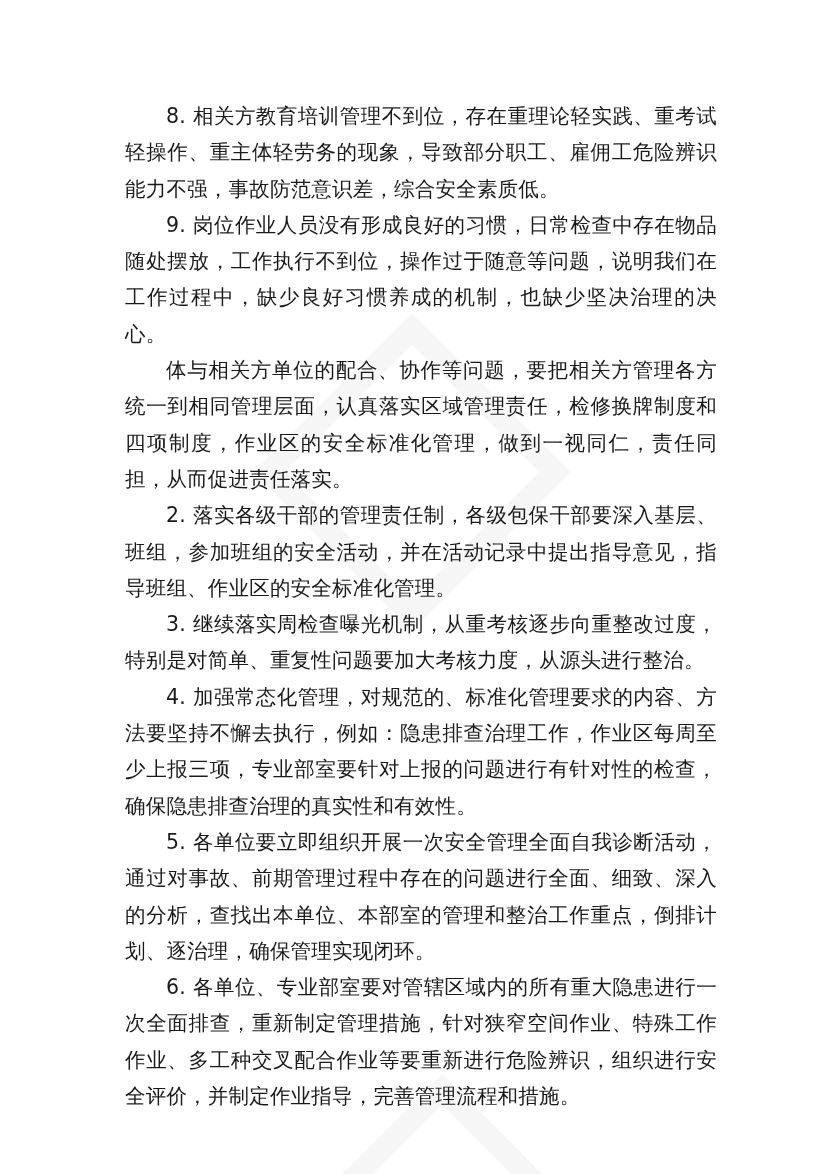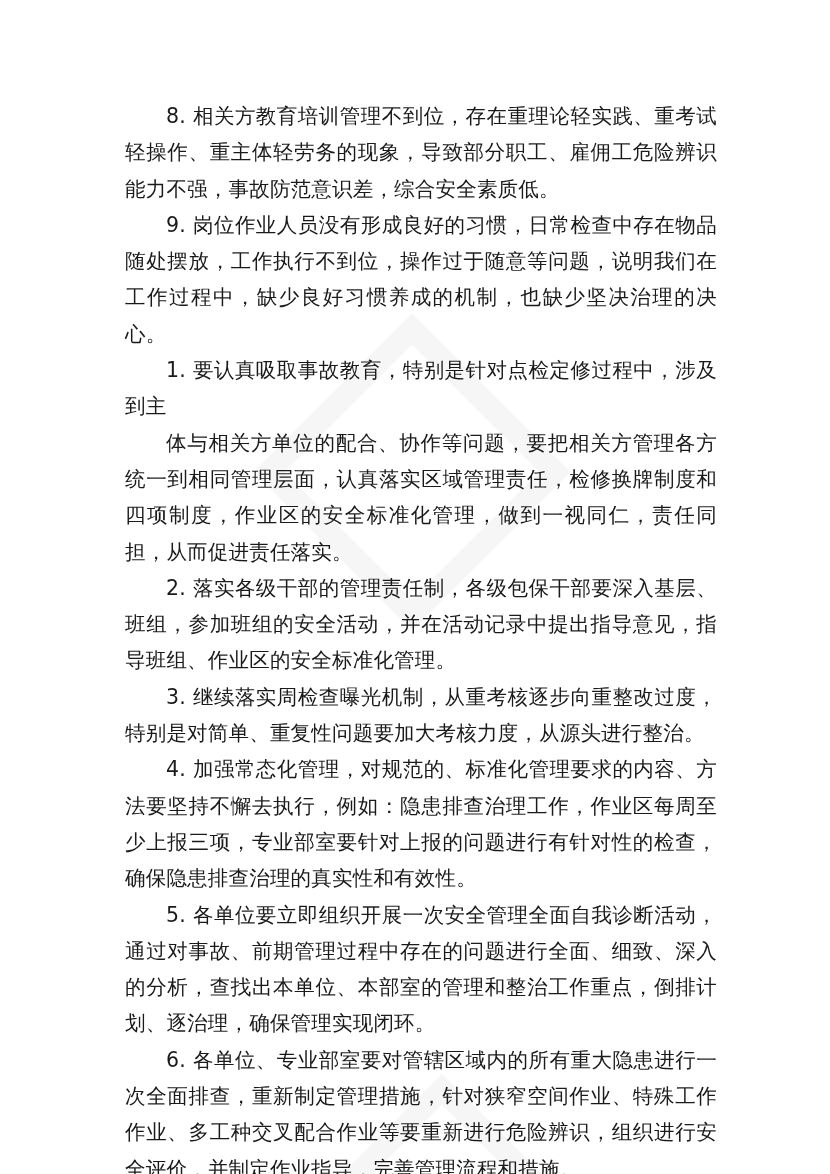--- a/index.html
+++ b/index.html
@@ -27,21 +27,20 @@
 </head>
 <body>
 
 <div class="page">
   <div class="watermark wm1"></div>
   <div class="watermark wm2"></div>
 
   <div class="content">
     <p class="para">8. 相关方教育培训管理不到位，存在重理论轻实践、重考试轻操作、重主体轻劳务的现象，导致部分职工、雇佣工危险辨识能力不强，事故防范意识差，综合安全素质低。</p>
     <p class="para">9. 岗位作业人员没有形成良好的习惯，日常检查中存在物品随处摆放，工作执行不到位，操作过于随意等问题，说明我们在工作过程中，缺少良好习惯养成的机制，也缺少坚决治理的决心。</p>
-    <p class="para">1. 要认真吸取事故教育，特别是针对点检定修过程中，涉及到主</p>
     <p class="para hanging">体与相关方单位的配合、协作等问题，要把相关方管理各方统一到相同管理层面，认真落实区域管理责任，检修换牌制度和四项制度，作业区的安全标准化管理，做到一视同仁，责任同担，从而促进责任落实。</p>
     <p class="para">2. 落实各级干部的管理责任制，各级包保干部要深入基层、班组，参加班组的安全活动，并在活动记录中提出指导意见，指导班组、作业区的安全标准化管理。</p>
     <p class="para">3. 继续落实周检查曝光机制，从重考核逐步向重整改过度，特别是对简单、重复性问题要加大考核力度，从源头进行整治。</p>
     <p class="para">4. 加强常态化管理，对规范的、标准化管理要求的内容、方法要坚持不懈去执行，例如：隐患排查治理工作，作业区每周至少上报三项，专业部室要针对上报的问题进行有针对性的检查，确保隐患排查治理的真实性和有效性。</p>
     <p class="para">5. 各单位要立即组织开展一次安全管理全面自我诊断活动，通过对事故、前期管理过程中存在的问题进行全面、细致、深入的分析，查找出本单位、本部室的管理和整治工作重点，倒排计划、逐治理，确保管理实现闭环。</p>
     <p class="para">6. 各单位、专业部室要对管辖区域内的所有重大隐患进行一次全面排查，重新制定管理措施，针对狭窄空间作业、特殊工作作业、多工种交叉配合作业等要重新进行危险辨识，组织进行安全评价，并制定作业指导，完善管理流程和措施。</p>
 
   </div>
 </div>
 

